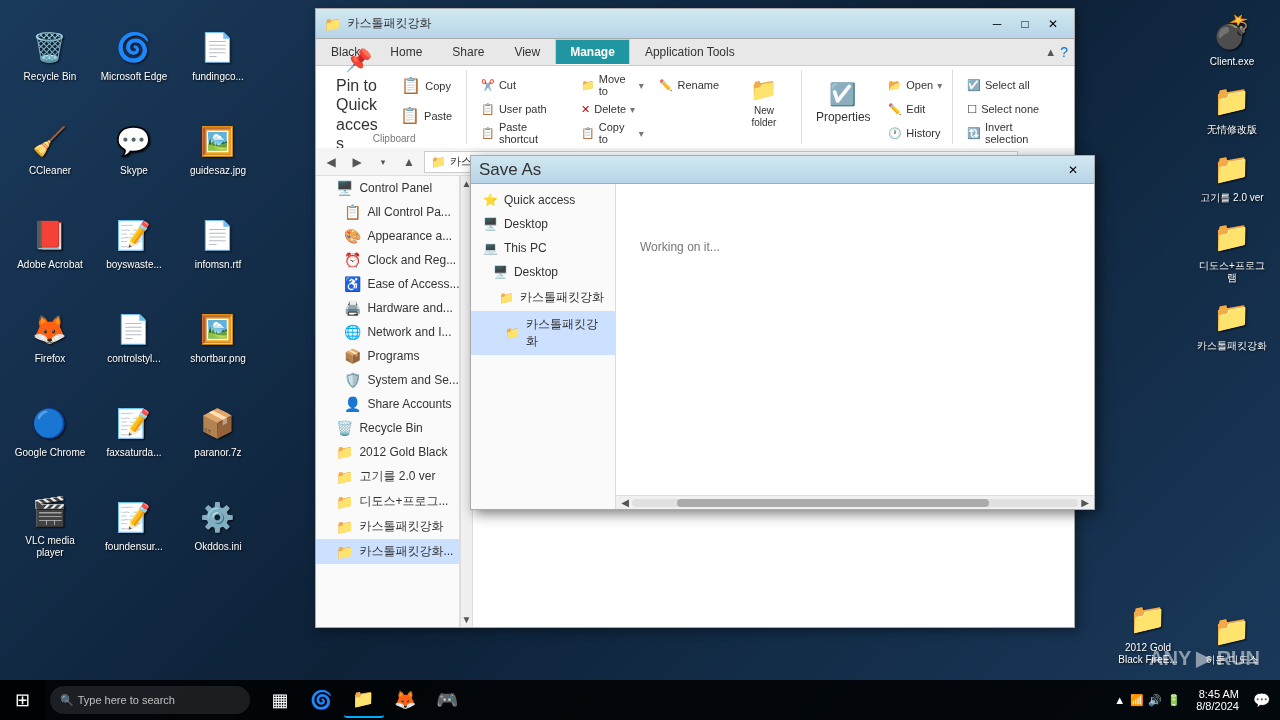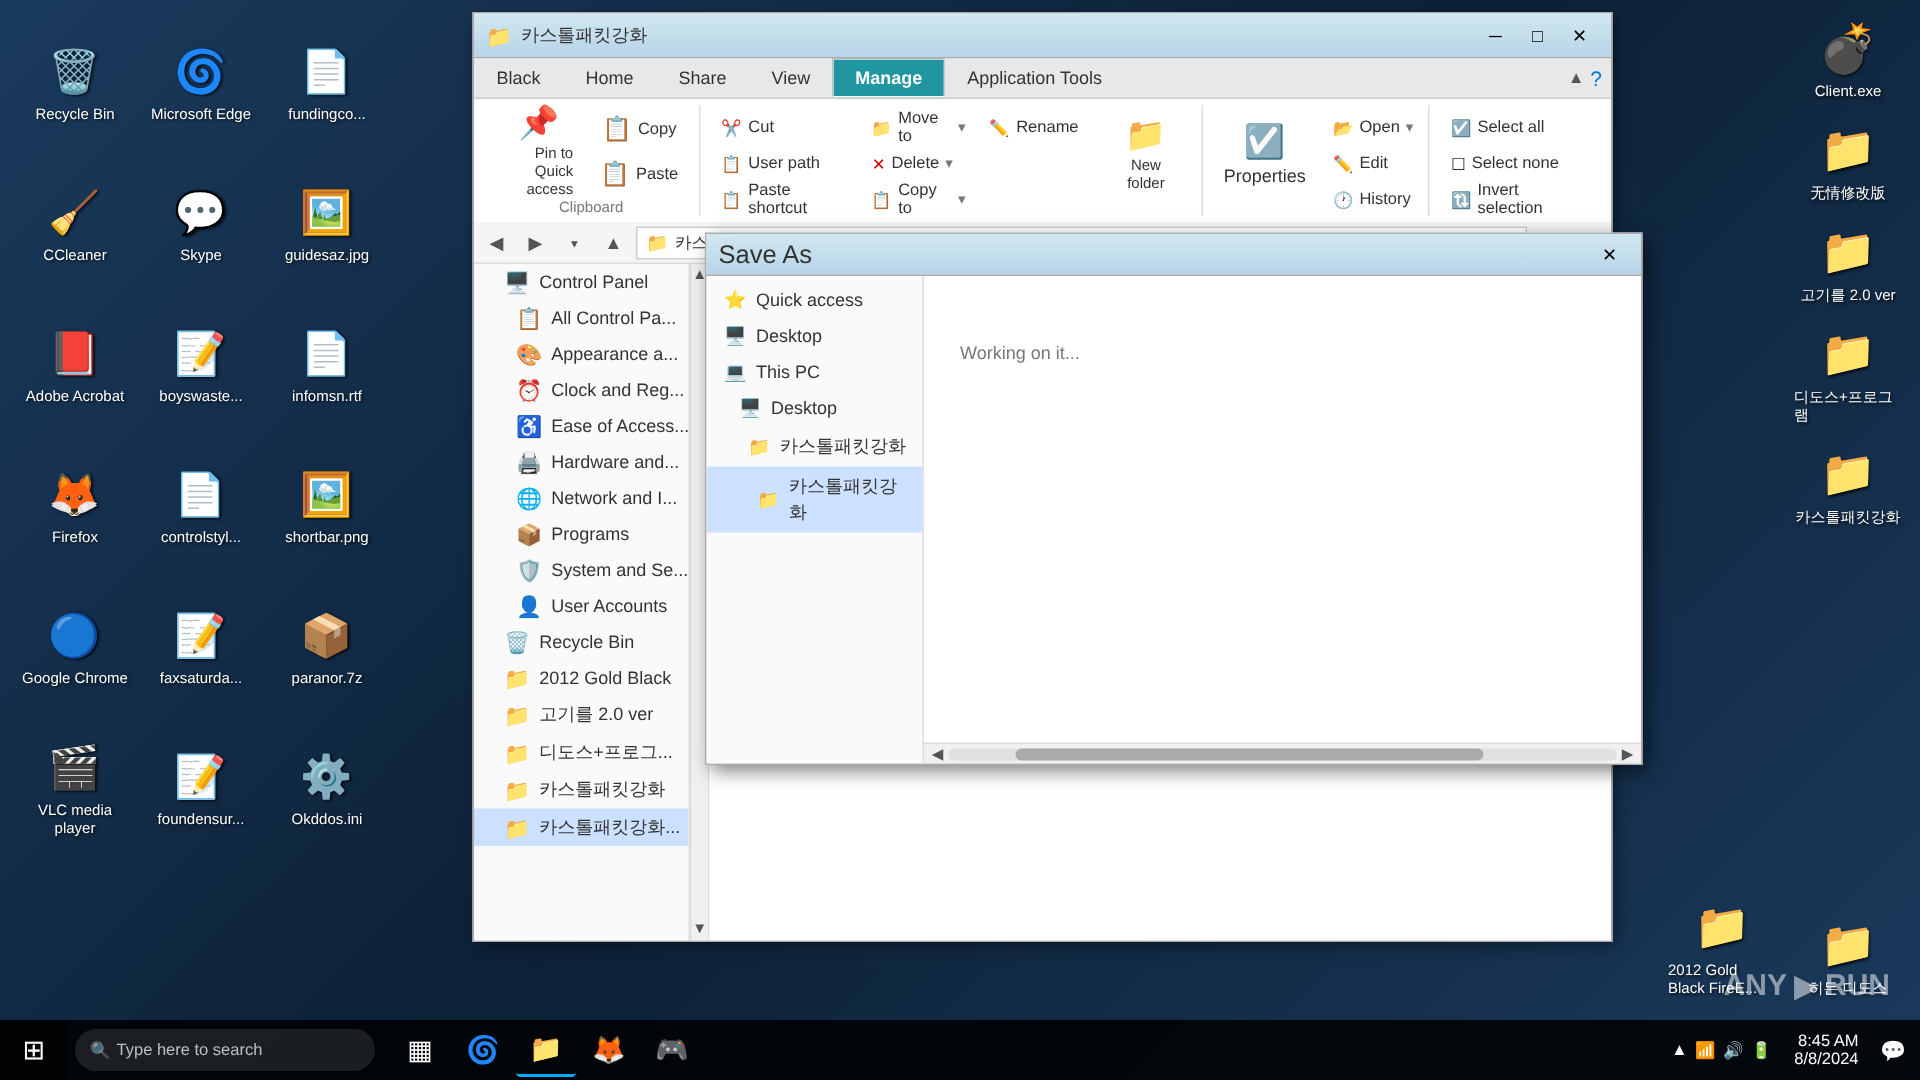--- a/index.html
+++ b/index.html
@@ -427,20 +427,21 @@
       padding: 0 4px;
     }
     .dialog-file-header .dh-name { flex: 1; padding: 0 4px; }
     .dialog-file-header .dh-date { width: 150px; }
     .dialog-file-header .dh-type { width: 60px; }
     .dialog-file-list {
       flex: 1;
       overflow-y: auto;
       background: white;
       padding: 4px;
+      margin-top: 12px;
     }
     .dialog-status-text {
       color: #777;
       font-size: 12px;
       padding: 40px 0 0 20px;
     }
     .dialog-scrollbar-h {
       height: 14px;
       background: #f0f0f0;
       border-top: 1px solid #ddd;
@@ -480,21 +481,21 @@
       flex-direction: column;
       align-items: center;
       width: 80px;
       padding: 4px;
       cursor: pointer;
       color: white;
       text-shadow: 1px 1px 2px rgba(0,0,0,0.8);
       border-radius: 3px;
     }
     .desk-r-icon .icon-img { font-size: 30px; }
-    .desk-r-icon .icon-label { font-size: 10px; text-align: left; line-height: 1.2; }
+    .desk-r-icon .icon-label { font-size: 10px; text-align: center; line-height: 1.2; }
     .folder-icon { font-size: 30px; }
 
     
     ::-webkit-scrollbar { width: 10px; height: 10px; }
     ::-webkit-scrollbar-track { background: #f0f0f0; }
     ::-webkit-scrollbar-thumb { background: #c0c0c0; border-radius: 3px; }
 
     .chevron-icon { font-size: 10px; color: #777; }
 
   </style>
@@ -651,21 +652,21 @@
         <span style="font-size:14px;cursor:pointer;color:#0078d7;">?</span>
       </div>
     </div>
 
     <div class="ribbon-content">
 
       <div class="ribbon-group">
         <div class="ribbon-buttons">
           <div class="ribbon-btn-large">
             <div class="btn-icon">📌</div>
-            <span style="font-size:10px;text-align:right;max-width:50px;word-break:break-word;line-height:1.2;">Pin to Quick access</span>
+            <span style="font-size:16px;text-align:left;max-width:50px;word-break:break-word;line-height:1.2;">Pin to Quick access</span>
           </div>
           <div style="display:flex;flex-direction:column;gap:2px;">
             <div class="ribbon-btn-large" style="height:28px;flex-direction:row;gap:4px;font-size:11px;">
               <div style="font-size:16px;">📋</div>
               <span>Copy</span>
             </div>
             <div class="ribbon-btn-large" style="height:28px;flex-direction:row;gap:4px;font-size:11px;">
               <div style="font-size:16px;">📋</div>
               <span>Paste</span>
             </div>
@@ -810,21 +811,21 @@
           <div class="sidebar-item" style="padding-left:28px;">
             <span class="si-icon">📦</span>
             <span>Programs</span>
           </div>
           <div class="sidebar-item" style="padding-left:28px;">
             <span class="si-icon">🛡️</span>
             <span>System and Se...</span>
           </div>
           <div class="sidebar-item" style="padding-left:28px;">
             <span class="si-icon">👤</span>
-            <span>User Accounts</span>
+            <span>Share Accounts</span>
           </div>
           <div class="sidebar-item">
             <span class="si-icon">🗑️</span>
             <span>Recycle Bin</span>
           </div>
           <div class="sidebar-item">
             <span class="si-icon">📁</span>
             <span>2012 Gold Black</span>
           </div>
           <div class="sidebar-item">

